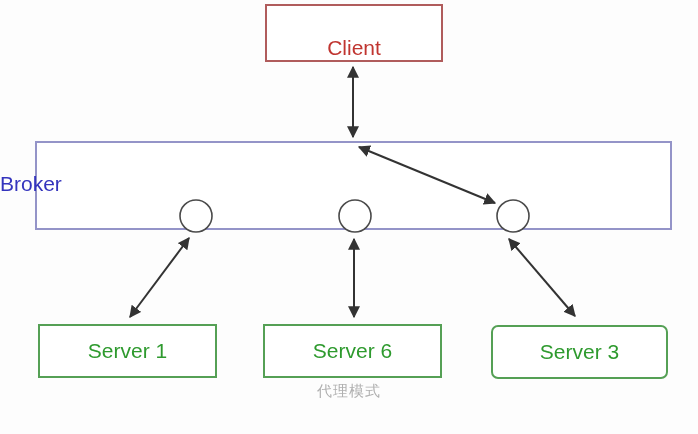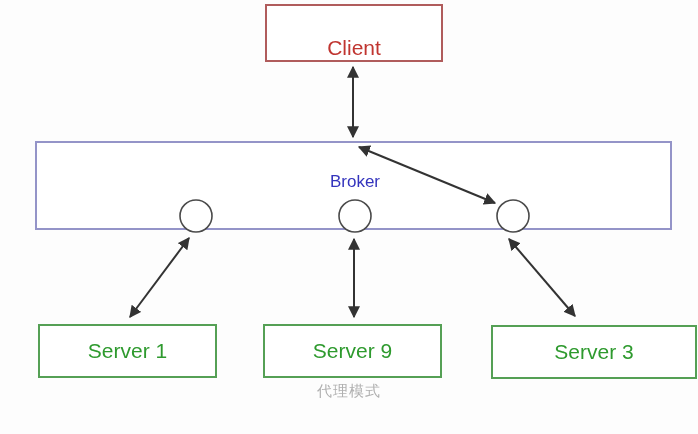--- a/index.html
+++ b/index.html
@@ -25,36 +25,35 @@
     border: 2px solid #b05c5c;
     color: #c03530;
     align-items: flex-end;
   }
   #broker-box {
     left: 35px; top: 141px; width: 637px; height: 89px;
     border: 2px solid #9494c8;
   }
   #broker-label {
     position: absolute;
-    left: 12px; right: 0;
+    left: 0; right: 0;
     top: 172px;
-    text-align: center;
-    font-size: 17px;
+    font-size: 21px;
     color: #3434bd;
   }
   .server-box {
     border: 2px solid #55a055;
     color: #2e9a2e;
     top: 324px;
     width: 179px;
     height: 54px;
   }
   #server1-box { left: 38px; }
   #server2-box { left: 263px; }
-  #server3-box { left: 491px; top: 325px; width: 206px; }
+  #server3-box { left: 491px; top: 325px; width: 177px; border-radius: 7px; }
   #connector-layer {
     position: absolute;
     left: 0; top: 0;
     width: 698px; height: 434px;
     pointer-events: none;
   }
   #diagram-caption {
     position: absolute;
     left: 0; right: 0;
     top: 382px;
@@ -73,21 +72,21 @@
     <span>Client</span>
   </div>
 
   <div class="node" id="broker-box"></div>
   <div id="broker-label">Broker</div>
 
   <div class="node server-box" id="server1-box">
     <span>Server 1</span>
   </div>
   <div class="node server-box" id="server2-box">
-    <span>Server 9</span>
+    <span>Server 6</span>
   </div>
   <div class="node server-box" id="server3-box">
     <span>Server 3</span>
   </div>
 
   <svg id="connector-layer" viewBox="0 0 698 434" xmlns="http://www.w3.org/2000/svg">
     <defs>
       <marker id="ah" viewBox="0 0 10 10" refX="9" refY="5" markerWidth="6" markerHeight="6" orient="auto-start-reverse">
         <path d="M0,0 L10,5 L0,10 z" fill="#333333"></path>
       </marker>

